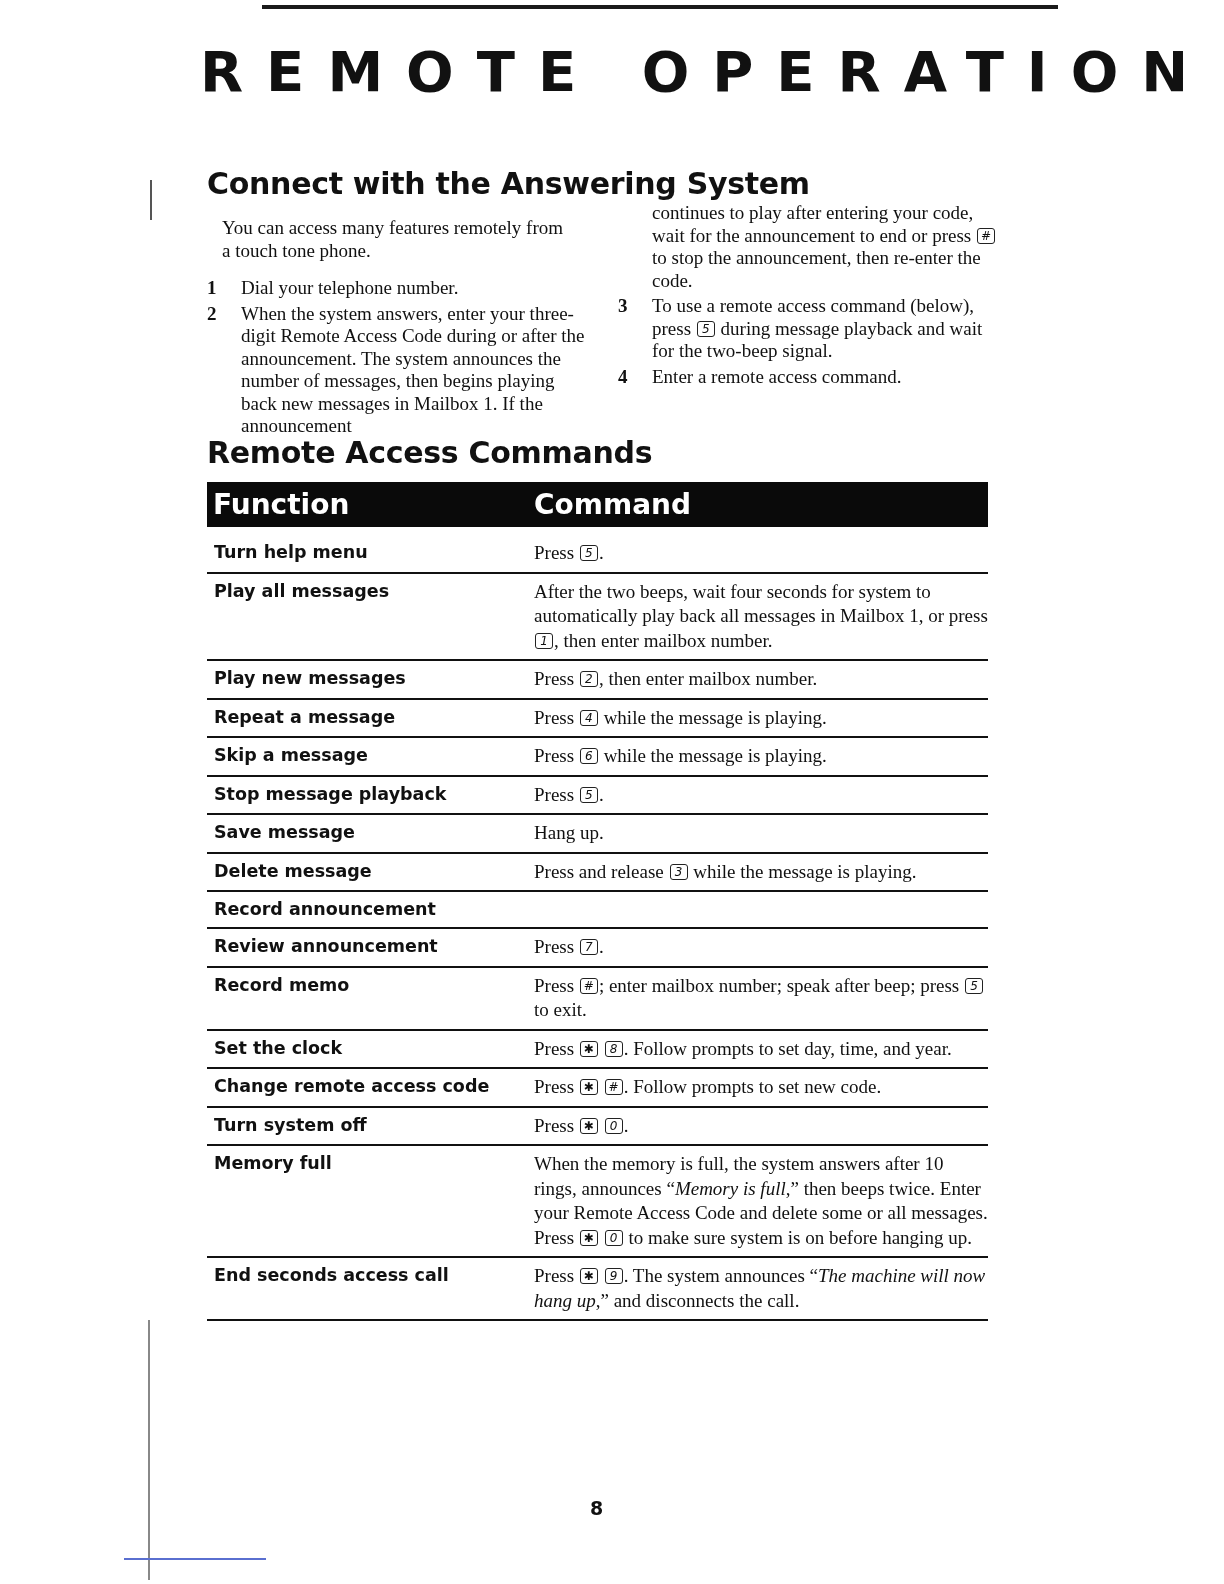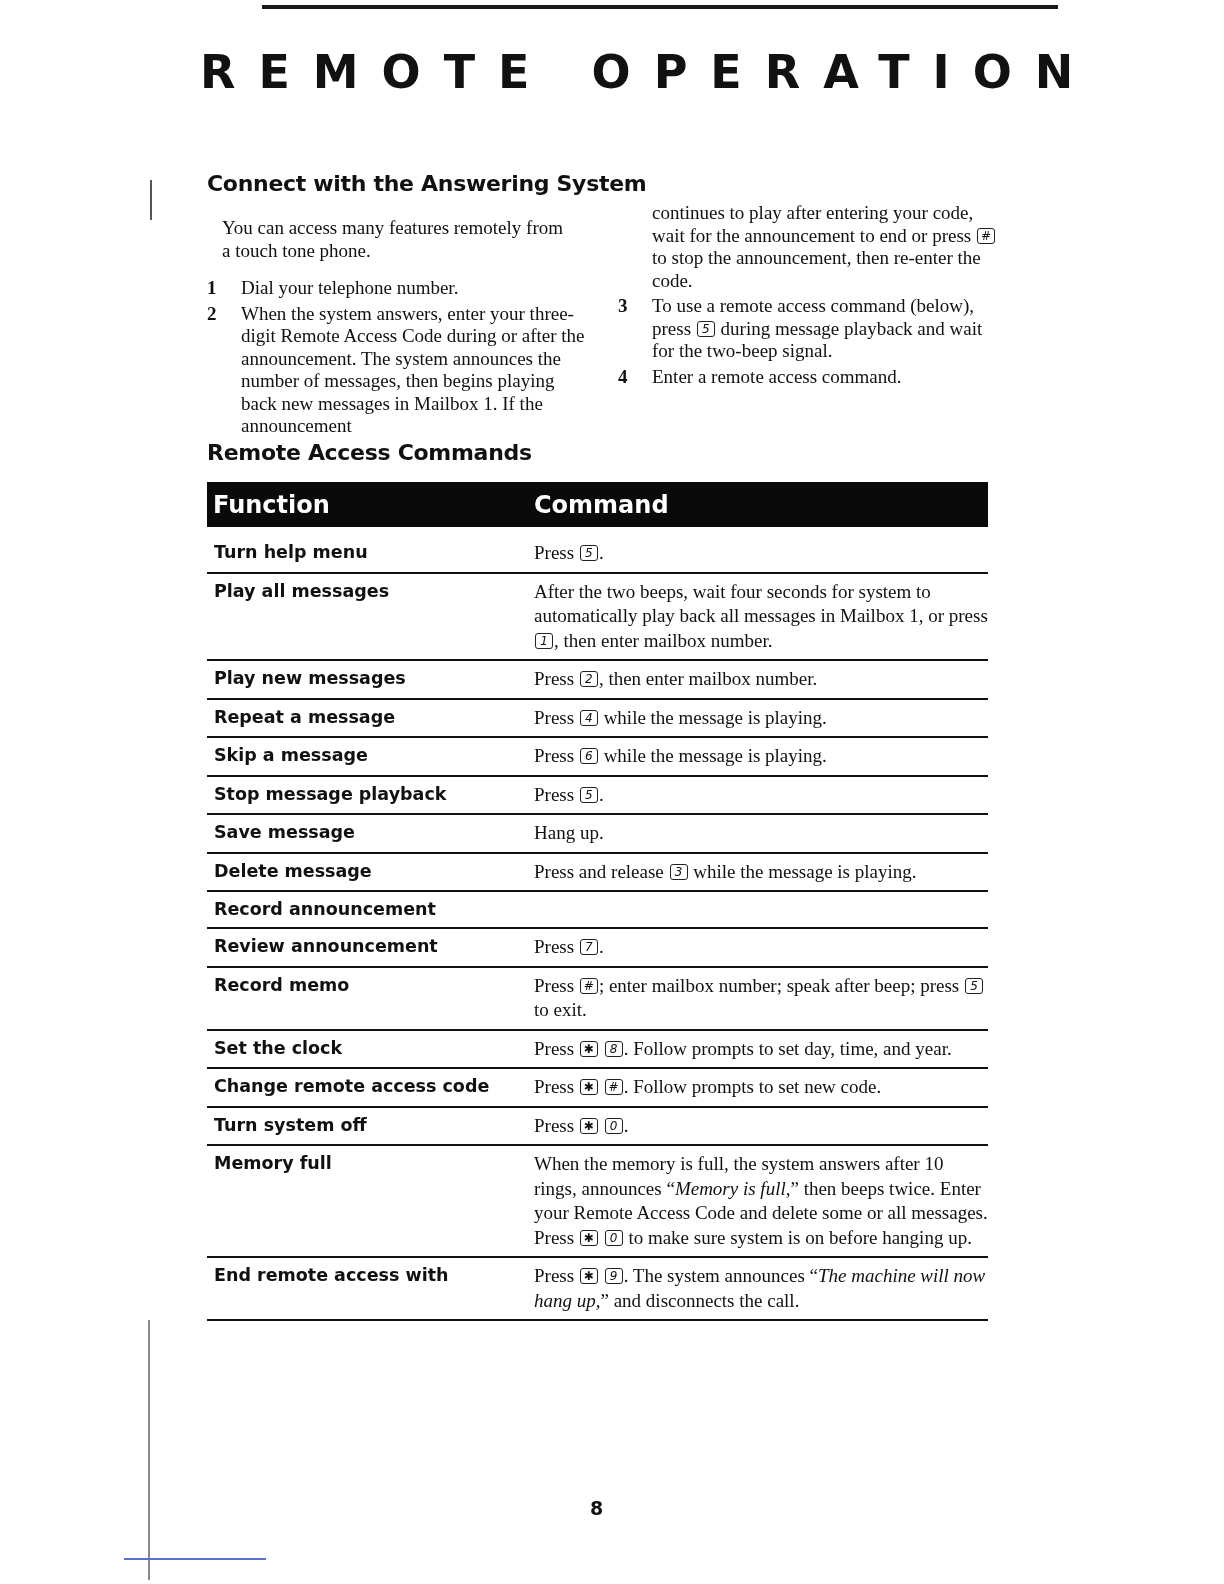--- a/index.html
+++ b/index.html
@@ -6,45 +6,45 @@
   body {
     width: 1224px; height: 1584px; background: #ffffff; position: relative;
     overflow: hidden; color: #111; font-family: "Liberation Serif", serif;
   }
   .top-rule { position: absolute; left: 262px; top: 5px; width: 796px; height: 4px; background: #1a1a1a; }
   .scan-mark-left { position: absolute; left: 150px; top: 180px; width: 2px; height: 40px; background: #555; }
   .scan-mark-left2 { position: absolute; left: 148px; top: 1320px; width: 2px; height: 260px; background: #888; }
   .bottom-rule-left { position: absolute; left: 124px; top: 1558px; width: 142px; height: 2px; background: #5a6fd0; }
   .page-title {
     position: absolute; left: 200px; top: 40px; margin: 0;
-    font-family: "DejaVu Sans", sans-serif; font-weight: bold; font-size: 46px;
+    font-family: "DejaVu Sans", sans-serif; font-weight: bold; font-size: 56px;
     letter-spacing: 23px; color: #111; line-height: 64px;
   }
   .section-heading {
     position: absolute; left: 207px; margin: 0;
-    font-family: "DejaVu Sans", sans-serif; font-weight: bold; font-size: 22px;
+    font-family: "DejaVu Sans", sans-serif; font-weight: bold; font-size: 30px;
     letter-spacing: -0.3px; color: #111; line-height: 28px;
   }
   .intro-col { position: absolute; font-size: 19px; line-height: 22.5px; }
   .intro-col p { margin: 15px; }
   .step { display: flex; margin-top: 3px; }
   .step-num { width: 34px; flex: none; font-weight: bold; }
   .step-text { flex: 1; }
   .key {
     display: inline-block; border: 1.3px solid #222; border-radius: 3px;
     font-size: 12px; font-style: italic; line-height: 14px; min-width: 12px;
     padding: 0 2px; text-align: center; vertical-align: 2px; margin: 0 1px;
     font-family: "DejaVu Sans", sans-serif;
   }
   .table {
     position: absolute; left: 207px; top: 482px; width: 781px;
   }
   .thead {
     display: flex; background: #0a0a0a; color: #fff; height: 45px; align-items: center;
-    font-family: "DejaVu Sans", sans-serif; font-weight: bold; font-size: 24px;
+    font-family: "DejaVu Sans", sans-serif; font-weight: bold; font-size: 28px;
   }
   .thead .c1 { width: 327px; padding-left: 6px; box-sizing: border-box; }
   .thead .c2 { flex: 1; }
   .rows { margin-top: 8px; }
   .row { display: flex; border-bottom: 2px solid #111; padding: 5px 0 6px 0; }
   .row .func {
     width: 327px; flex: none; padding-left: 7px; box-sizing: border-box;
     font-family: "DejaVu Sans", sans-serif; font-weight: bold; font-size: 17.5px; line-height: 24px;
   }
   .row .cmd { flex: 1; font-size: 19px; line-height: 24.5px; padding-top: 1px; }
@@ -156,19 +156,19 @@
       </div>
       <div class="row">
         <div class="func">Turn system off</div>
         <div class="cmd"><span>Press </span><span class="key">✱</span><span> </span><span class="key">0</span><span>.</span></div>
       </div>
       <div class="row">
         <div class="func">Memory full</div>
         <div class="cmd"><span>When the memory is full, the system answers after 10 rings, announces “</span><em>Memory is full</em><span>,” then beeps twice.  Enter your Remote Access Code and delete some or all messages.  Press </span><span class="key">✱</span><span> </span><span class="key">0</span><span> to make sure system is on before hanging up.</span></div>
       </div>
       <div class="row">
-        <div class="func">End remote access with</div>
+        <div class="func">End seconds access call</div>
         <div class="cmd"><span>Press </span><span class="key">✱</span><span> </span><span class="key">9</span><span>.  The system announces “</span><em>The machine will now hang up</em><span>,” and disconnects the call.</span></div>
       </div>
     </div>
 </div>
 
 <div class="page-number">8</div>
 
 </body></html>

